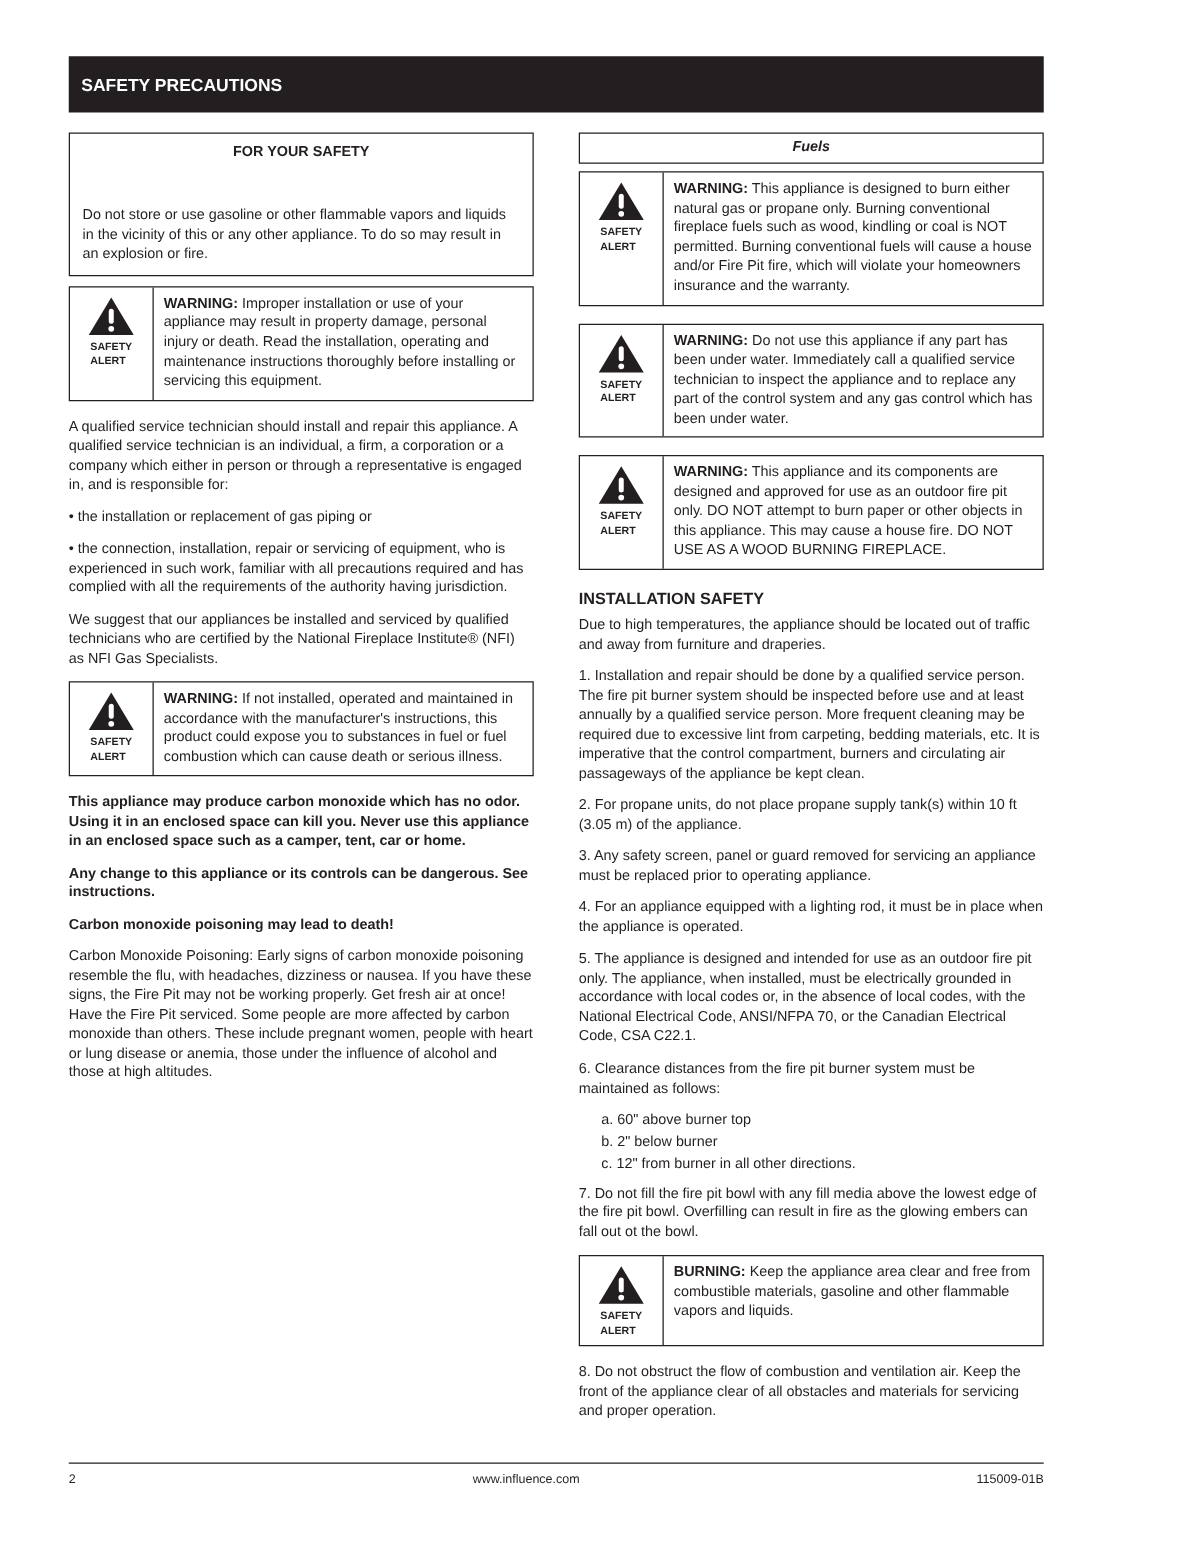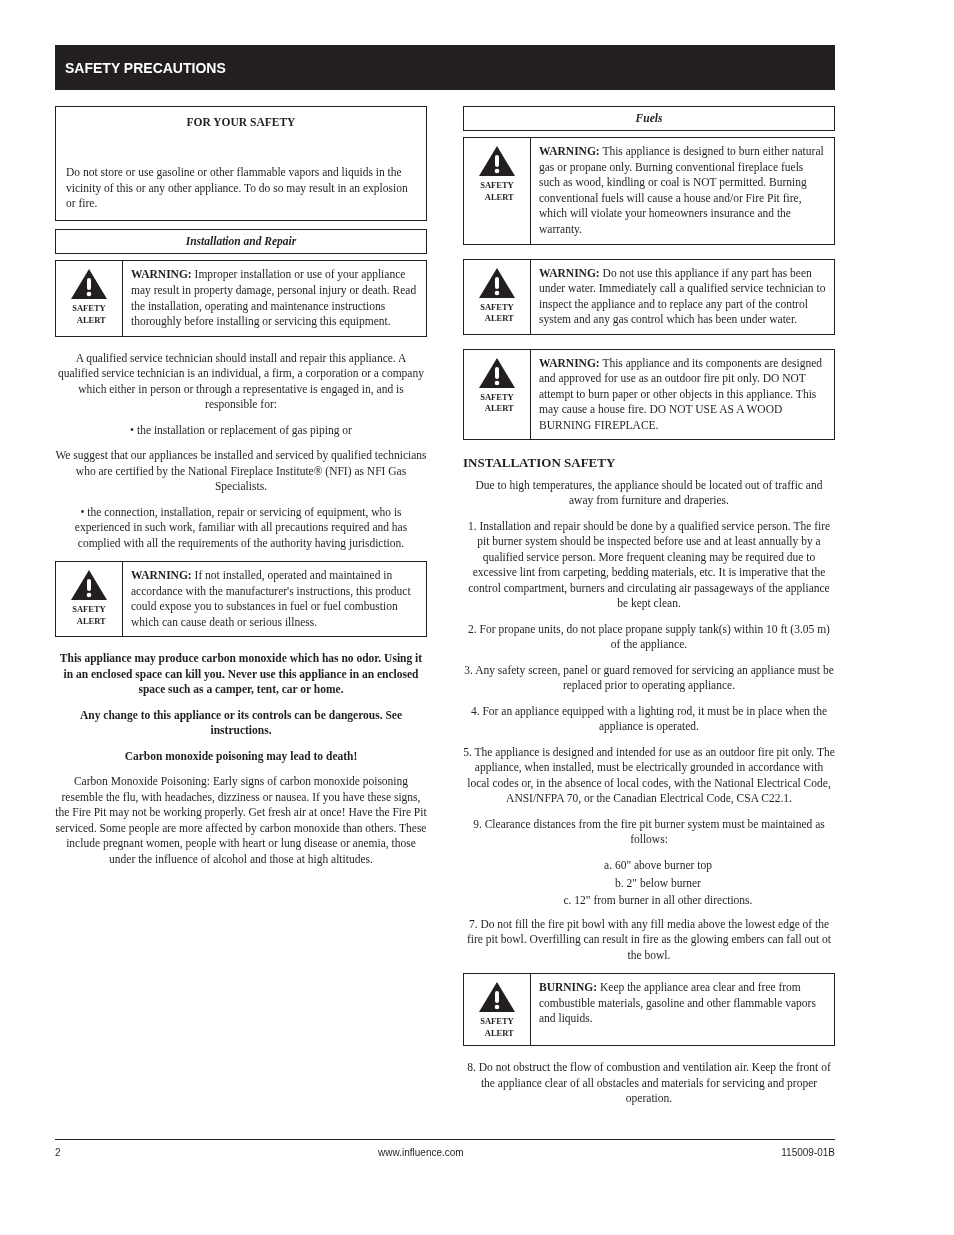--- a/index.html
+++ b/index.html
@@ -26,21 +26,20 @@
     padding: 14px 10px 12px 10px;
     margin-bottom: 16px;
   }
   .cols {
     display: flex;
     gap: 36px;
   }
   .col {
     flex: 1;
     min-width: 0;
-    font-family: Liberation Serif, serif;
   }
   .box {
     border: 1px solid #231f20;
     padding: 8px 10px;
     margin-bottom: 8px;
   }
   .box p { margin: 0 0 6px 0; }
   .box p:last-child { margin-bottom: 0; margin-top: 35px; }
   .box .title {
     font-weight: bold;
@@ -57,35 +56,35 @@
     flex: 0 0 58px;
     border-right: 1px solid #231f20;
     display: flex;
     flex-direction: column;
     align-items: center;
     padding: 6px 4px;
   }
   .warning-icon-cell .label-under {
     font-size: 8.5px;
     font-weight: bold;
-    text-align: right;
+    text-align: left;
     margin-top: 2px;
   }
   .warning-text-cell {
     flex: 1;
     padding: 6px 8px;
   }
   .warning-text-cell .level {
     font-weight: bold;
     display: inline;
     text-align: right;
   }
   .warning-text-cell p { margin: 0 0 4px 0; }
   .warning-text-cell p:last-child { margin-bottom: 0; }
-  p.body { margin: 6px 0 10px 0; text-align: center; }
+  p.body { margin: 6px 0 10px 0; }
   .section-header {
     border: 1px solid #231f20;
     background: #fff;
     text-align: center;
     font-weight: bold;
     font-style: italic;
     padding: 4px 22px;
     margin-bottom: 6px;
   }
   .bold { font-weight: bold; }
@@ -110,40 +109,39 @@
 
   <div class="cols">
 
     <div class="col">
 
       <div class="box">
         <p class="title">FOR YOUR SAFETY</p>
         <p>Do not store or use gasoline or other flammable vapors and liquids in the vicinity of this or any other appliance. To do so may result in an explosion or fire.</p>
       </div>
 
-      <div class="section-header">Installation and Repair</div>
 
       <div class="warning-block">
         <div class="warning-icon-cell">
           <svg class="alert-svg" width="40" height="34" viewBox="0 0 40 34">
             <path d="M20 2 L38 32 L2 32 Z" fill="#231f20"></path>
             <rect x="18" y="11" width="4" height="12" rx="2" fill="#fff"></rect>
             <circle cx="20" cy="27" r="2.3" fill="#fff"></circle>
           </svg>
           <div class="label-under">SAFETY<br>ALERT</div>
         </div>
         <div class="warning-text-cell">
           <p><span class="level">WARNING:</span> <span>Improper installation or use of your appliance may result in property damage, personal injury or death. Read the installation, operating and maintenance instructions thoroughly before installing or servicing this equipment.</span></p>
         </div>
       </div>
 
       <p class="body">A qualified service technician should install and repair this appliance. A qualified service technician is an individual, a firm, a corporation or a company which either in person or through a representative is engaged in, and is responsible for:</p>
       <p class="body">• the installation or replacement of gas piping or</p>
+      <p class="body">• the connection, installation, repair or servicing of equipment, who is experienced in such work, familiar with all precautions required and has complied with all the requirements of the authority having jurisdiction.</p>
       <p class="body">We suggest that our appliances be installed and serviced by qualified technicians who are certified by the National Fireplace Institute® (NFI) as NFI Gas Specialists.</p>
-      <p class="body">• the connection, installation, repair or servicing of equipment, who is experienced in such work, familiar with all precautions required and has complied with all the requirements of the authority having jurisdiction.</p>
 
 
       <div class="warning-block">
         <div class="warning-icon-cell">
           <svg class="alert-svg" width="40" height="34" viewBox="0 0 40 34">
             <path d="M20 2 L38 32 L2 32 Z" fill="#231f20"></path>
             <rect x="18" y="11" width="4" height="12" rx="2" fill="#fff"></rect>
             <circle cx="20" cy="27" r="2.3" fill="#fff"></circle>
           </svg>
           <div class="label-under">SAFETY<br>ALERT</div>
@@ -207,21 +205,21 @@
       </div>
 
       <p class="bold" style="font-size:13px; margin:10px 0 4px 0;">INSTALLATION SAFETY</p>
       <p class="body">Due to high temperatures, the appliance should be located out of traffic and away from furniture and draperies.</p>
 
       <p class="body">1. Installation and repair should be done by a qualified service person. The fire pit burner system should be inspected before use and at least annually by a qualified service person. More frequent cleaning may be required due to excessive lint from carpeting, bedding materials, etc. It is imperative that the control compartment, burners and circulating air passageways of the appliance be kept clean.</p>
       <p class="body">2. For propane units, do not place propane supply tank(s) within 10 ft (3.05 m) of the appliance.</p>
       <p class="body">3. Any safety screen, panel or guard removed for servicing an appliance must be replaced prior to operating appliance.</p>
       <p class="body">4. For an appliance equipped with a lighting rod, it must be in place when the appliance is operated.</p>
       <p class="body">5. The appliance is designed and intended for use as an outdoor fire pit only. The appliance, when installed, must be electrically grounded in accordance with local codes or, in the absence of local codes, with the National Electrical Code, ANSI/NFPA 70, or the Canadian Electrical Code, CSA C22.1.</p>
-      <p class="body">9. Clearance distances from the fire pit burner system must be maintained as follows:</p>
+      <p class="body">6. Clearance distances from the fire pit burner system must be maintained as follows:</p>
 
       <div style="padding-left:18px;">
         <p class="body" style="margin:2px 0;">a. 60" above burner top</p>
         <p class="body" style="margin:2px 0;">b. 2" below burner</p>
         <p class="body" style="margin:2px 0 8px 0;">c. 12" from burner in all other directions.</p>
       </div>
 
       <p class="body">7. Do not fill the fire pit bowl with any fill media above the lowest edge of the fire pit bowl. Overfilling can result in fire as the glowing embers can fall out ot the bowl.</p>
 
       <div class="warning-block">

